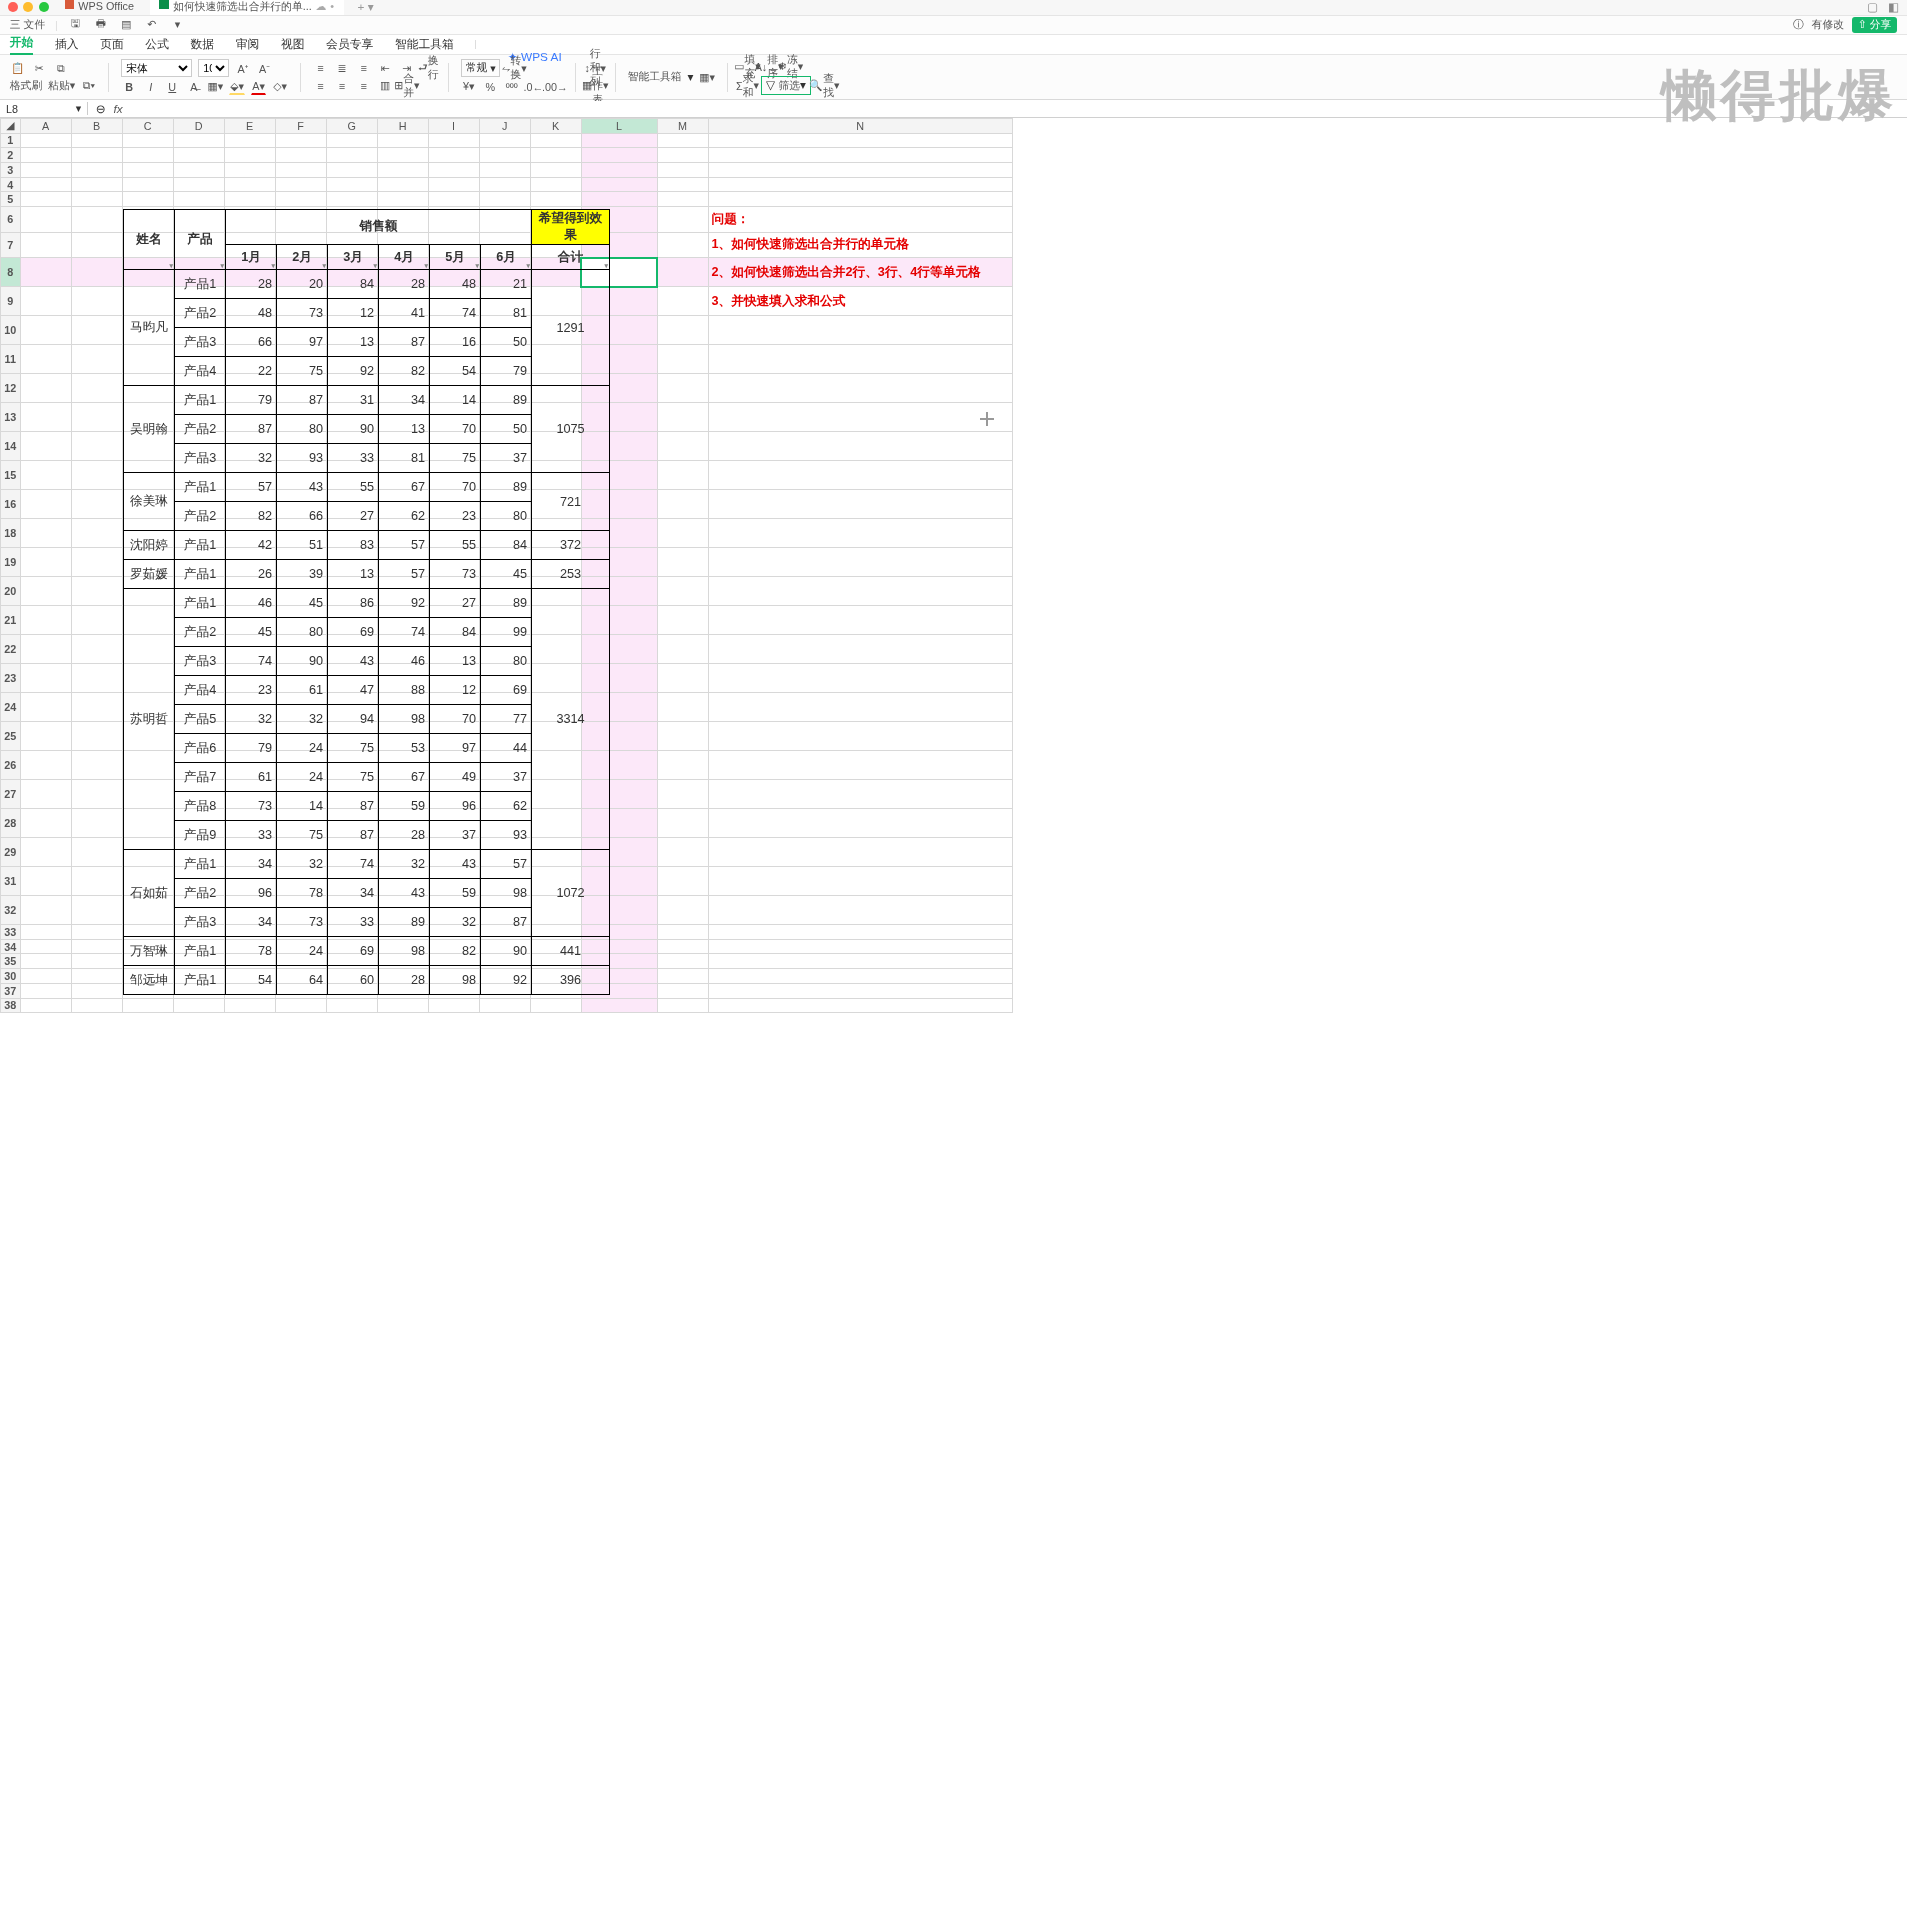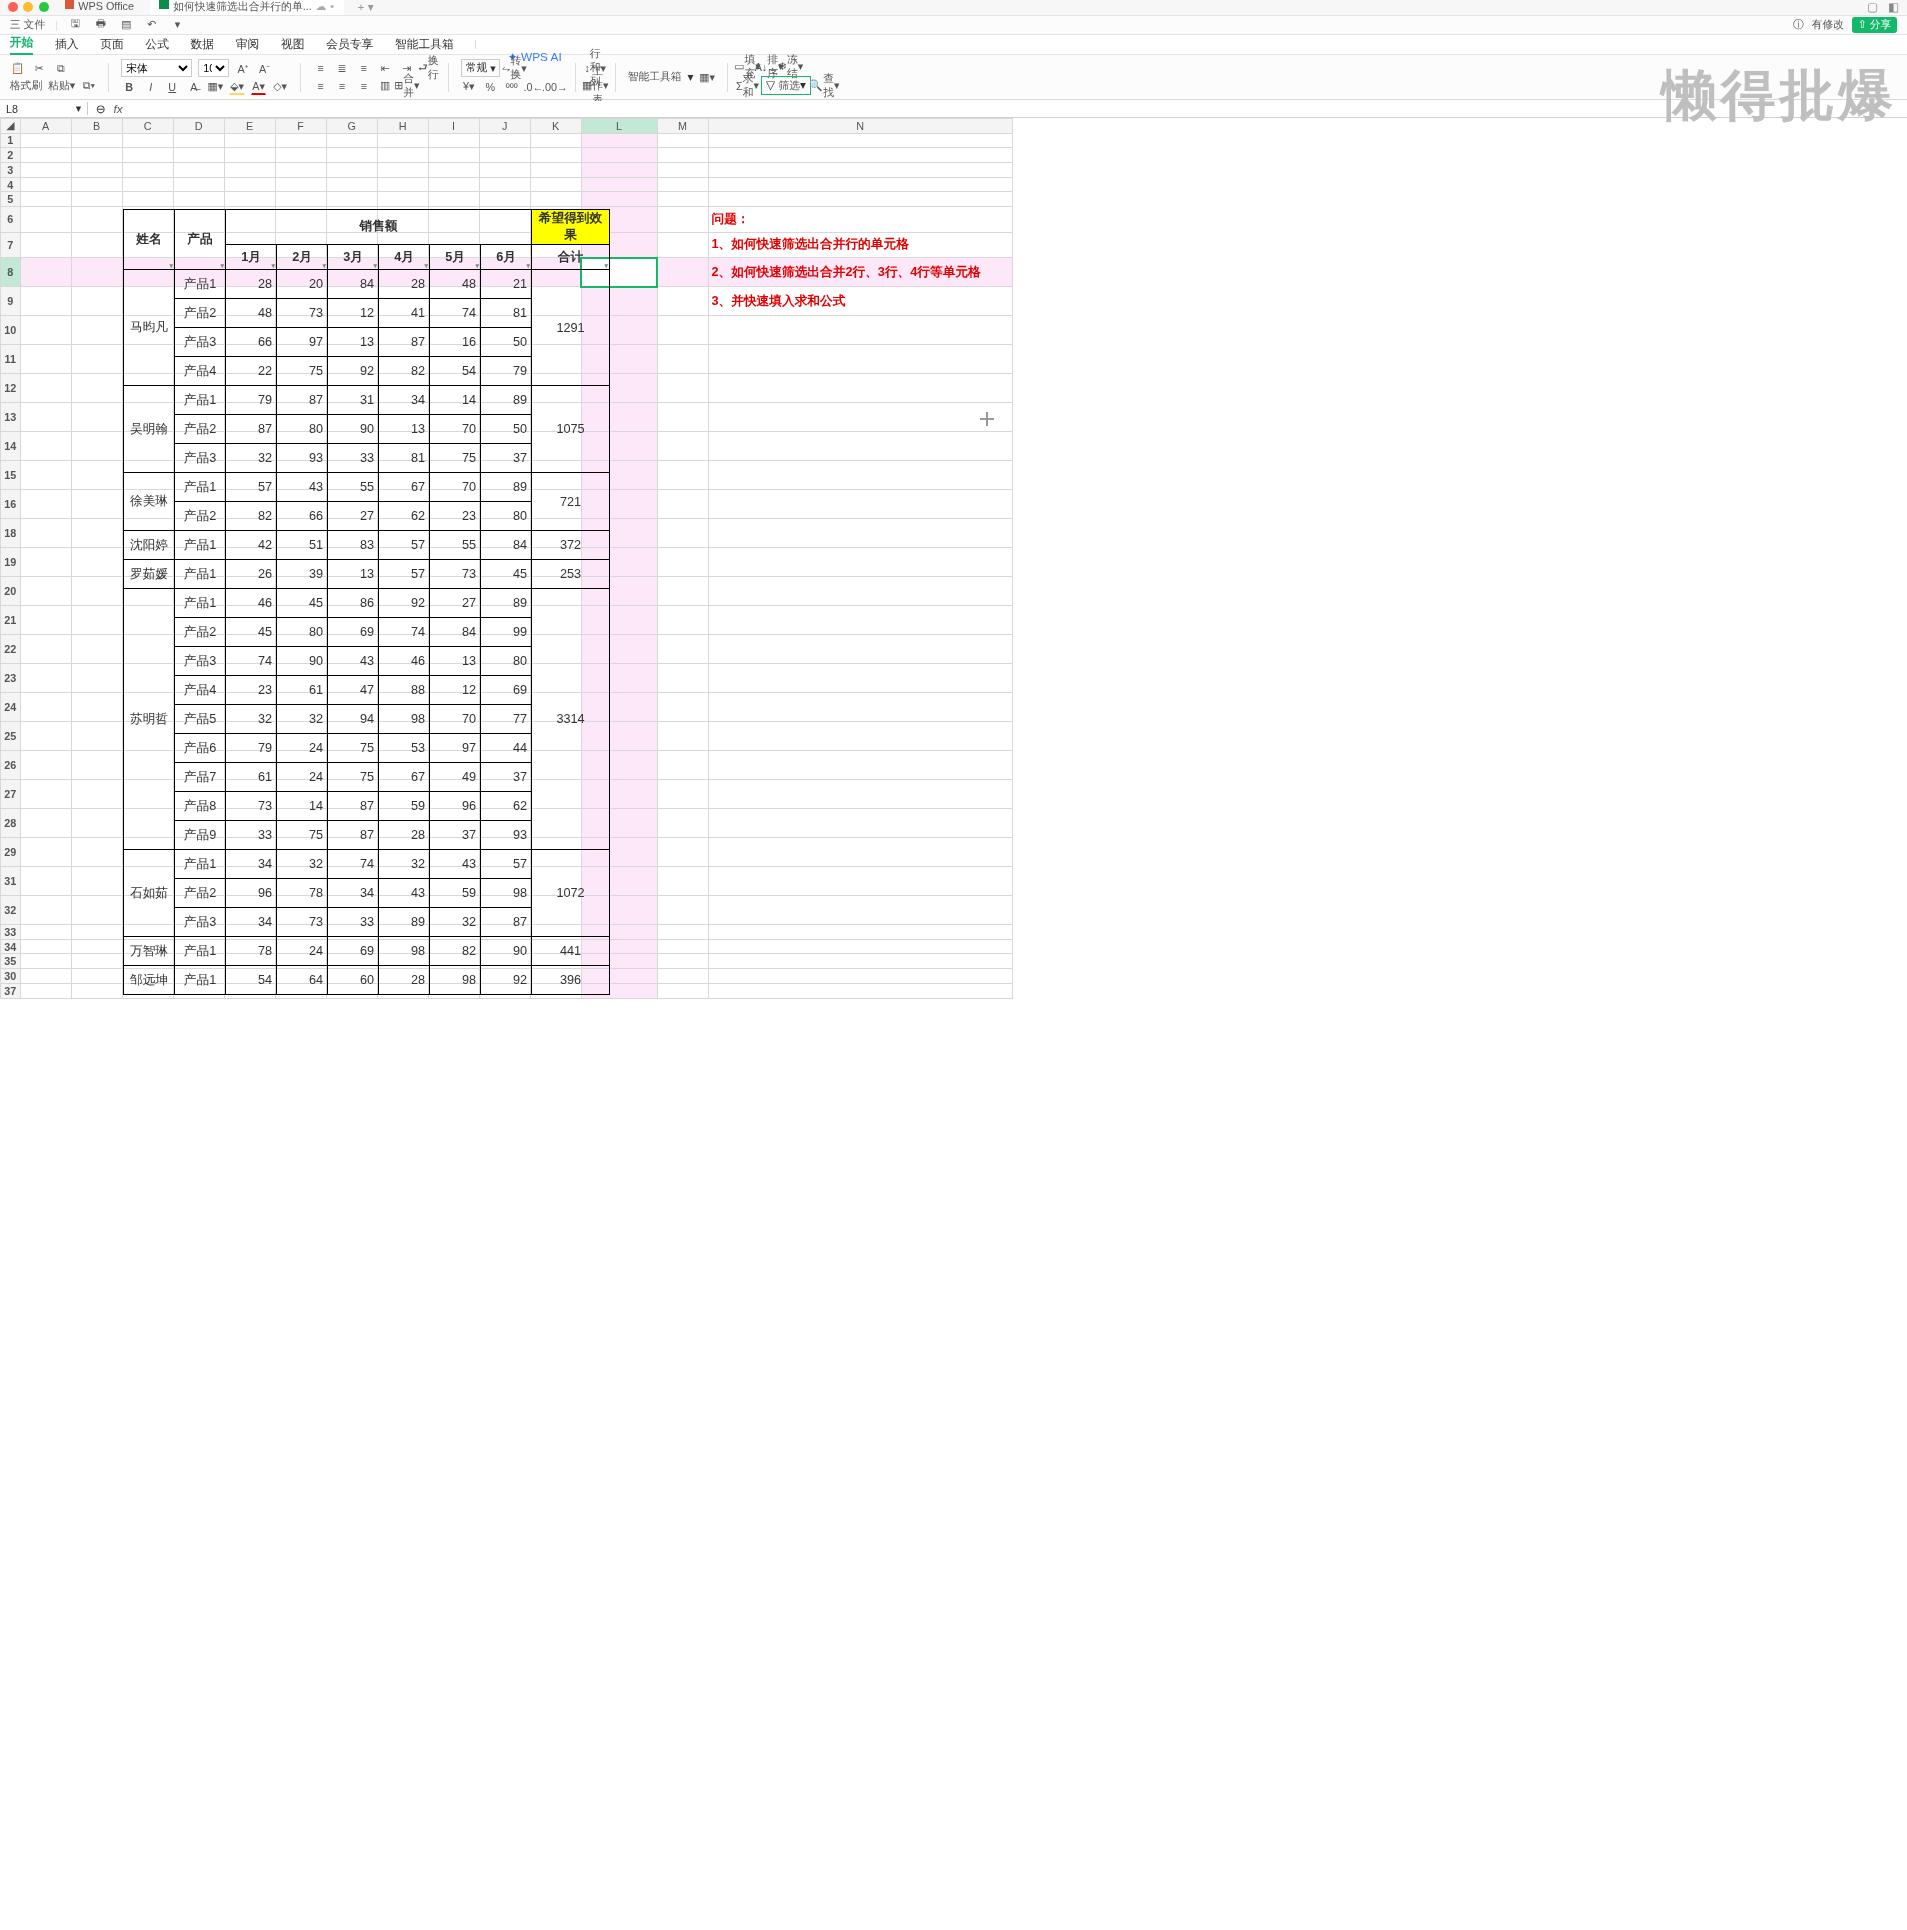--- a/index.html
+++ b/index.html
@@ -871,20 +871,37 @@
           <td class="" style="height:14.7px"></td>
           <td class="" style="height:14.7px"></td>
           <td class="" style="height:14.7px"></td>
           <td class="" style="height:14.7px"></td>
           <td class="" style="height:14.7px"></td>
           <td class="" style="height:14.7px"></td>
           <td class=" sel-col" style="height:14.7px"></td>
           <td class="" style="height:14.7px"></td>
           <td class="" style="height:14.7px"></td>
         </tr>
+        <tr style="height: 14.7px;">
+          <th class="rh ">38</th>
+          <td class="" style="height:14.7px"></td>
+          <td class="" style="height:14.7px"></td>
+          <td class="" style="height:14.7px"></td>
+          <td class="" style="height:14.7px"></td>
+          <td class="" style="height:14.7px"></td>
+          <td class="" style="height:14.7px"></td>
+          <td class="" style="height:14.7px"></td>
+          <td class="" style="height:14.7px"></td>
+          <td class="" style="height:14.7px"></td>
+          <td class="" style="height:14.7px"></td>
+          <td class="" style="height:14.7px"></td>
+          <td class=" sel-col" style="height:14.7px"></td>
+          <td class="" style="height:14.7px"></td>
+          <td class="" style="height:14.7px"></td>
+        </tr>
       </tbody>
     </table>
 <div class="cursor" style="left:980px; top:294px;"></div>
 <div style="position: absolute; left: 123px; top: 91px;">
       <table class="inner">
         <colgroup>
           <col style="width: 51px;">
           <col style="width: 51px;">
           <col style="width: 51px;">
           <col style="width: 51px;">

